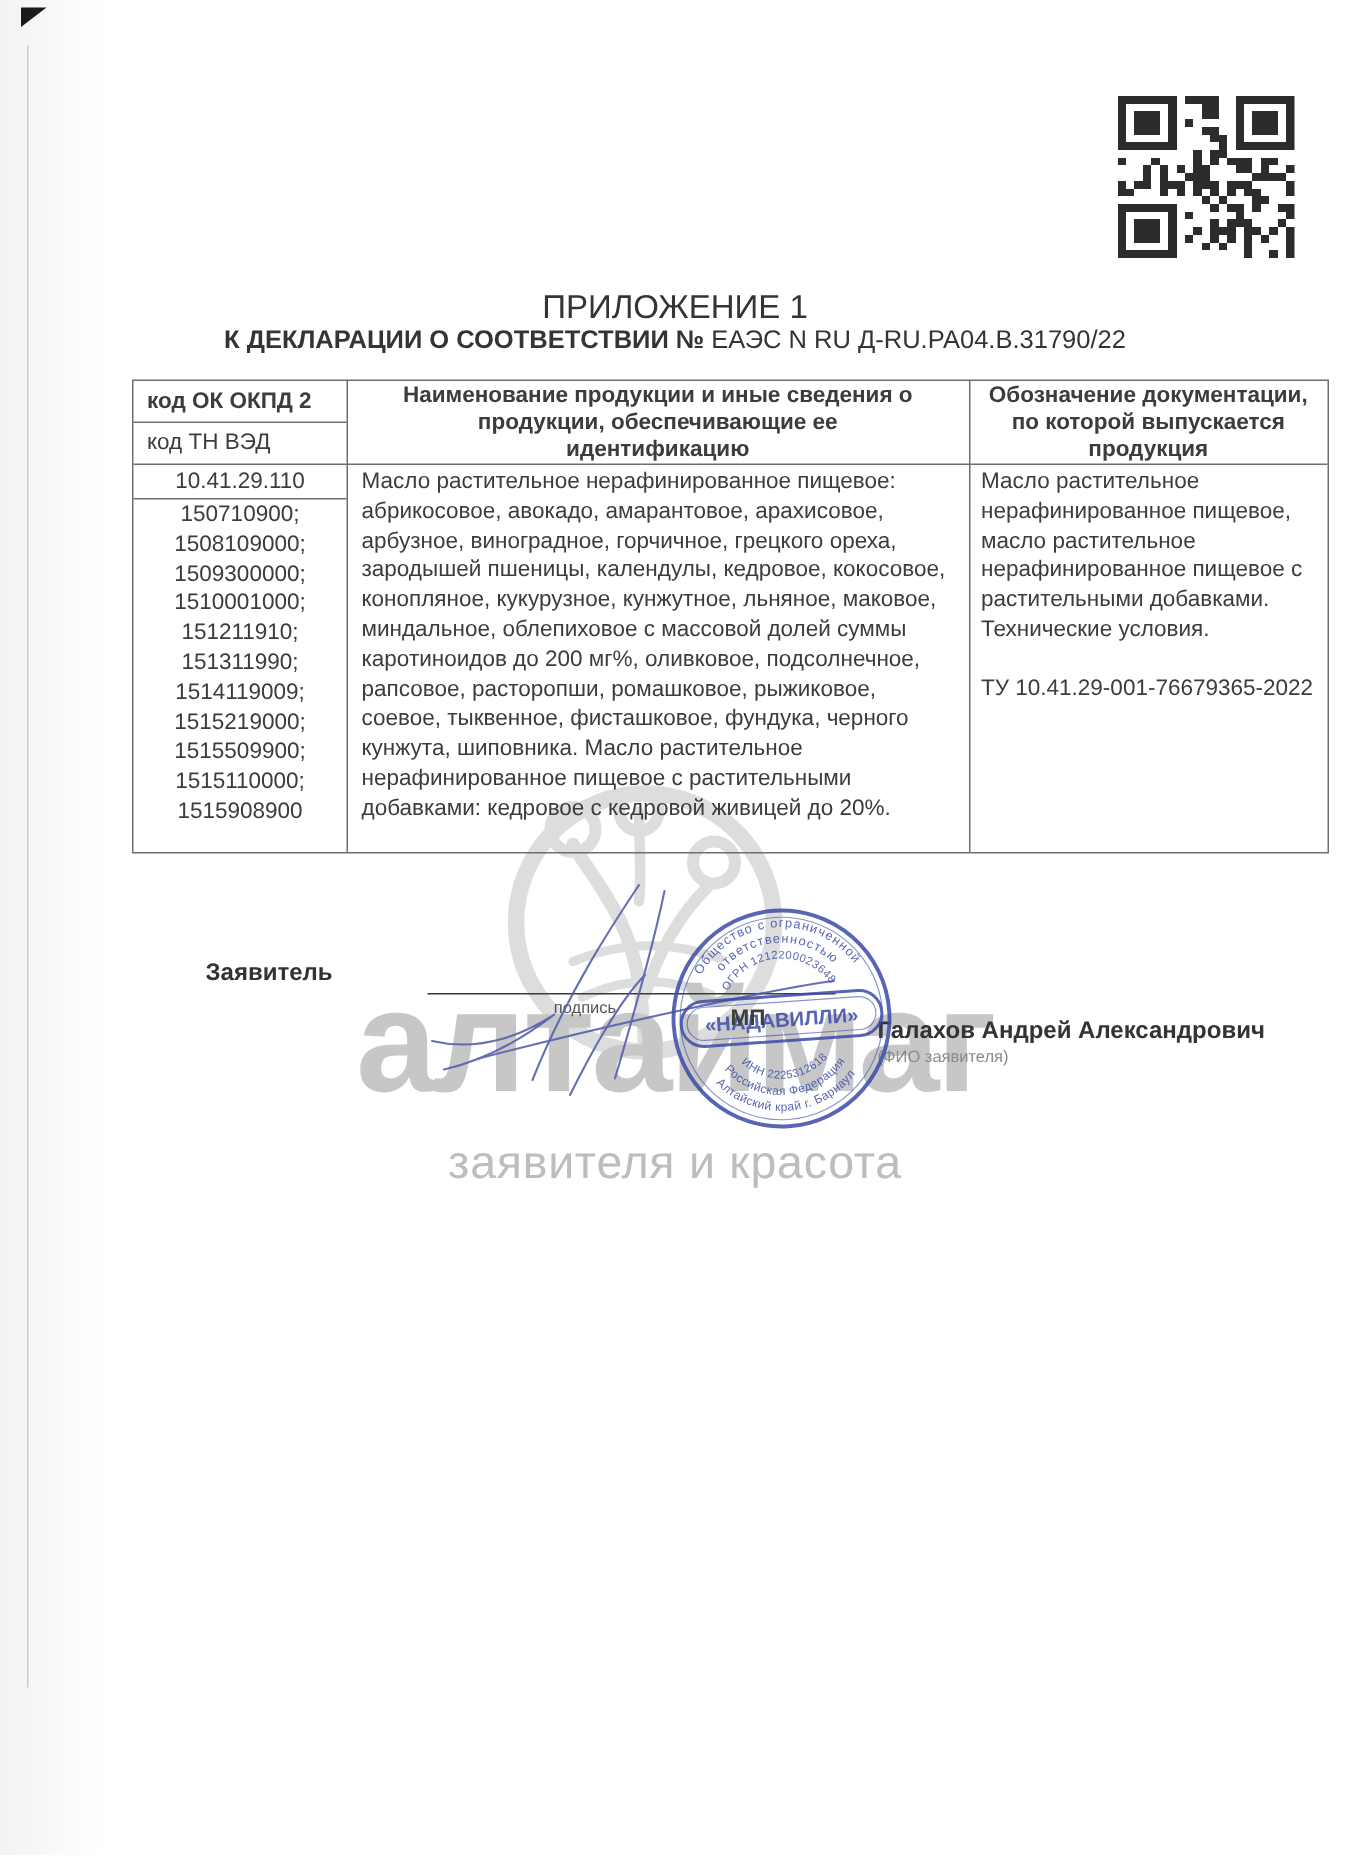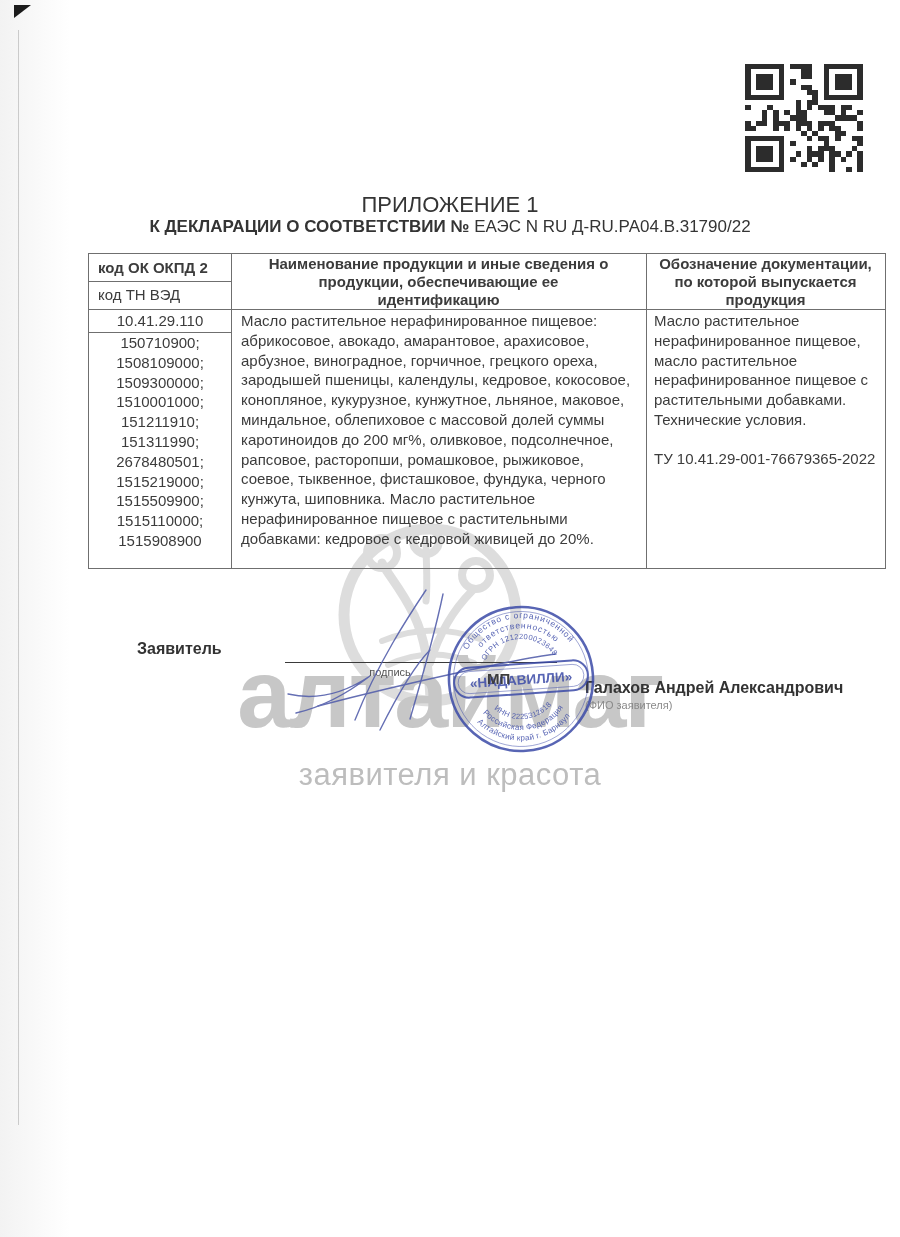--- a/index.html
+++ b/index.html
@@ -228,21 +228,21 @@
     <div class="cell c3h">Обозначение документации, по которой выпускается продукция</div>
 
     <div class="cell c1-okpd">10.41.29.110</div>
     <div class="cell c1-codes">
       <div>150710900;</div>
       <div>1508109000;</div>
       <div>1509300000;</div>
       <div>1510001000;</div>
       <div>151211910;</div>
       <div>151311990;</div>
-      <div>2678480501;</div>
+      <div>1514119009;</div>
       <div>1515219000;</div>
       <div>1515509900;</div>
       <div>1515110000;</div>
       <div>1515908900</div>
     </div>
 
     <div class="cell c2b">Масло растительное нерафинированное пищевое: абрикосовое, авокадо, амарантовое, арахисовое, арбузное, виноградное, горчичное, грецкого ореха, зародышей пшеницы, календулы, кедровое, кокосовое, конопляное, кукурузное, кунжутное, льняное, маковое, миндальное, облепиховое с массовой долей суммы каротиноидов до 200 мг%, оливковое, подсолнечное, рапсовое, расторопши, ромашковое, рыжиковое, соевое, тыквенное, фисташковое, фундука, черного кунжута, шиповника. Масло растительное нерафинированное пищевое с растительными добавками: кедровое с кедровой живицей до 20%.</div>
     <div class="cell c3b">
       <div>Масло растительное нерафинированное пищевое, масло растительное нерафинированное пищевое с растительными добавками. Технические условия.</div>
       <div class="p2">ТУ 10.41.29-001-76679365-2022</div>

